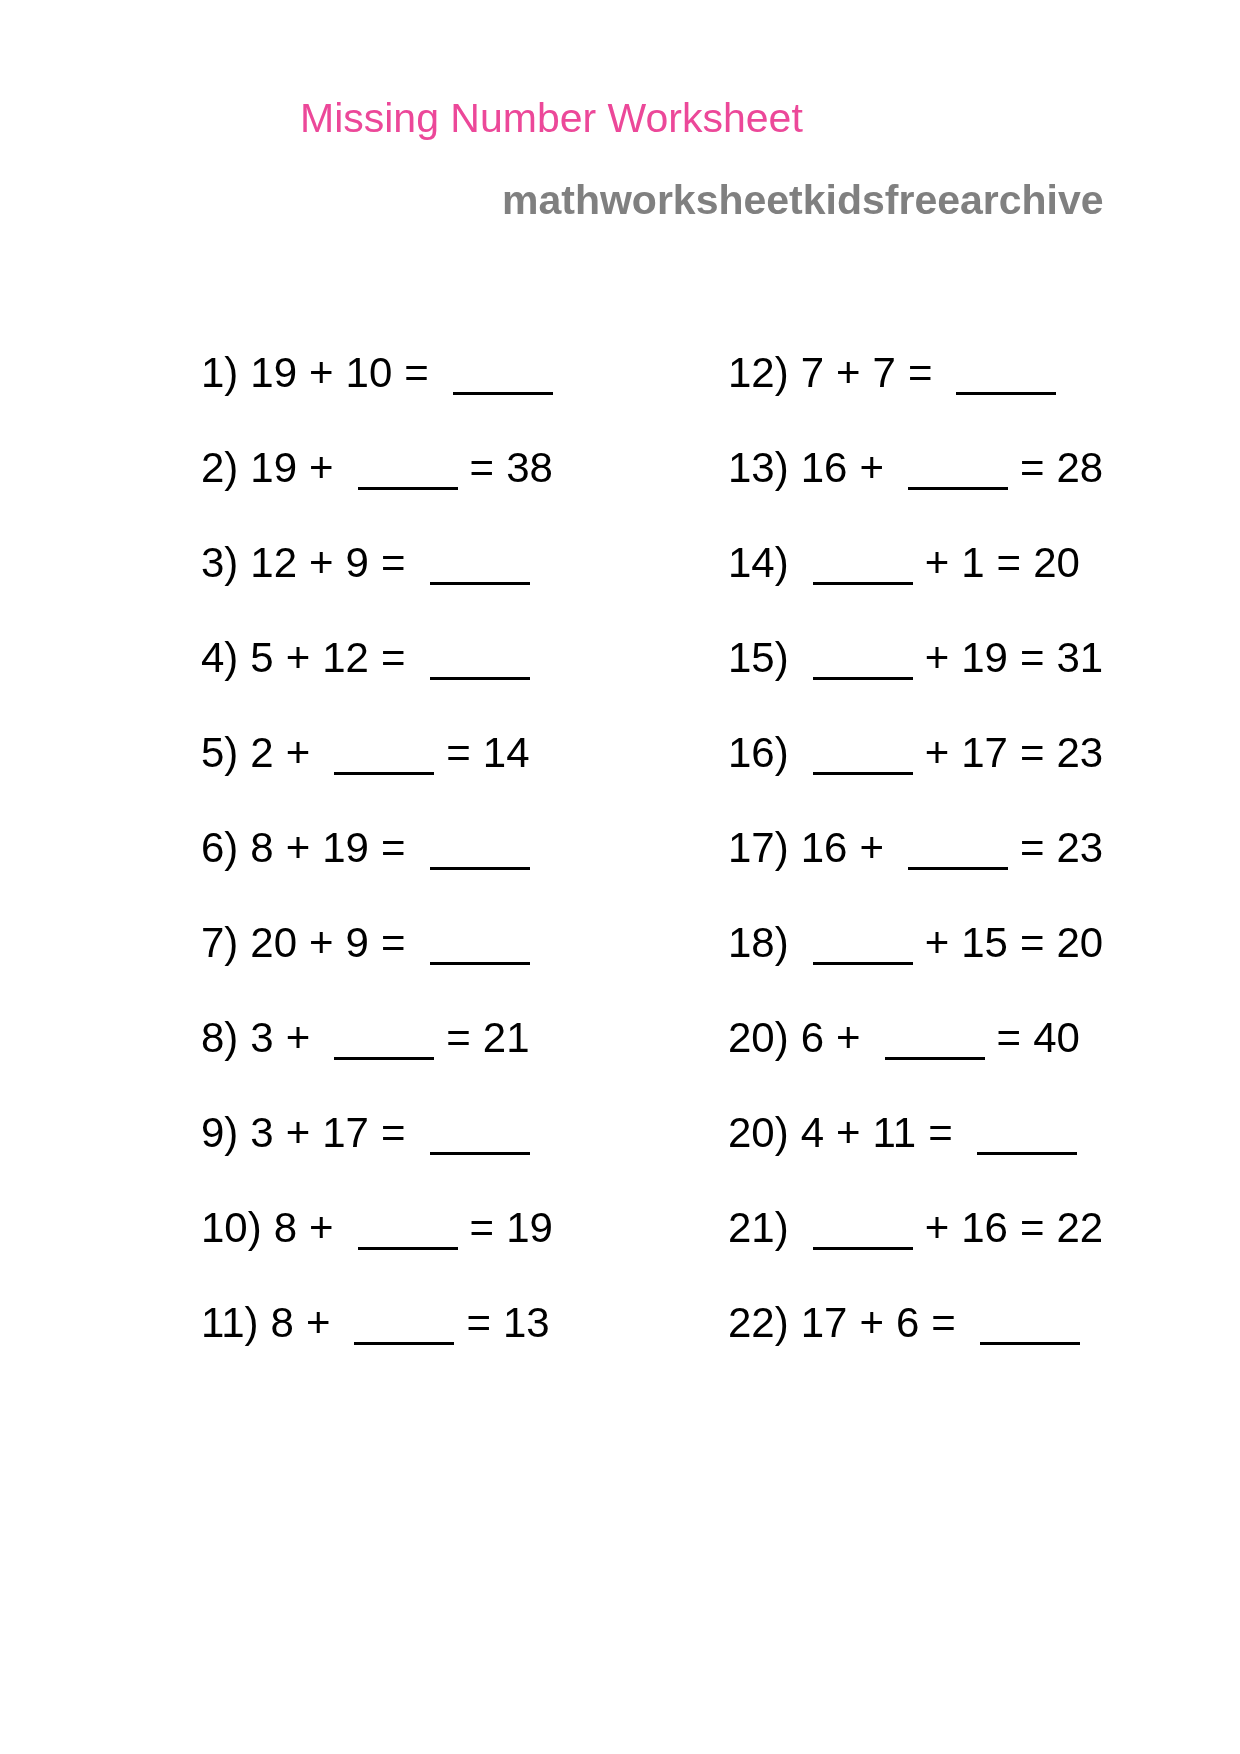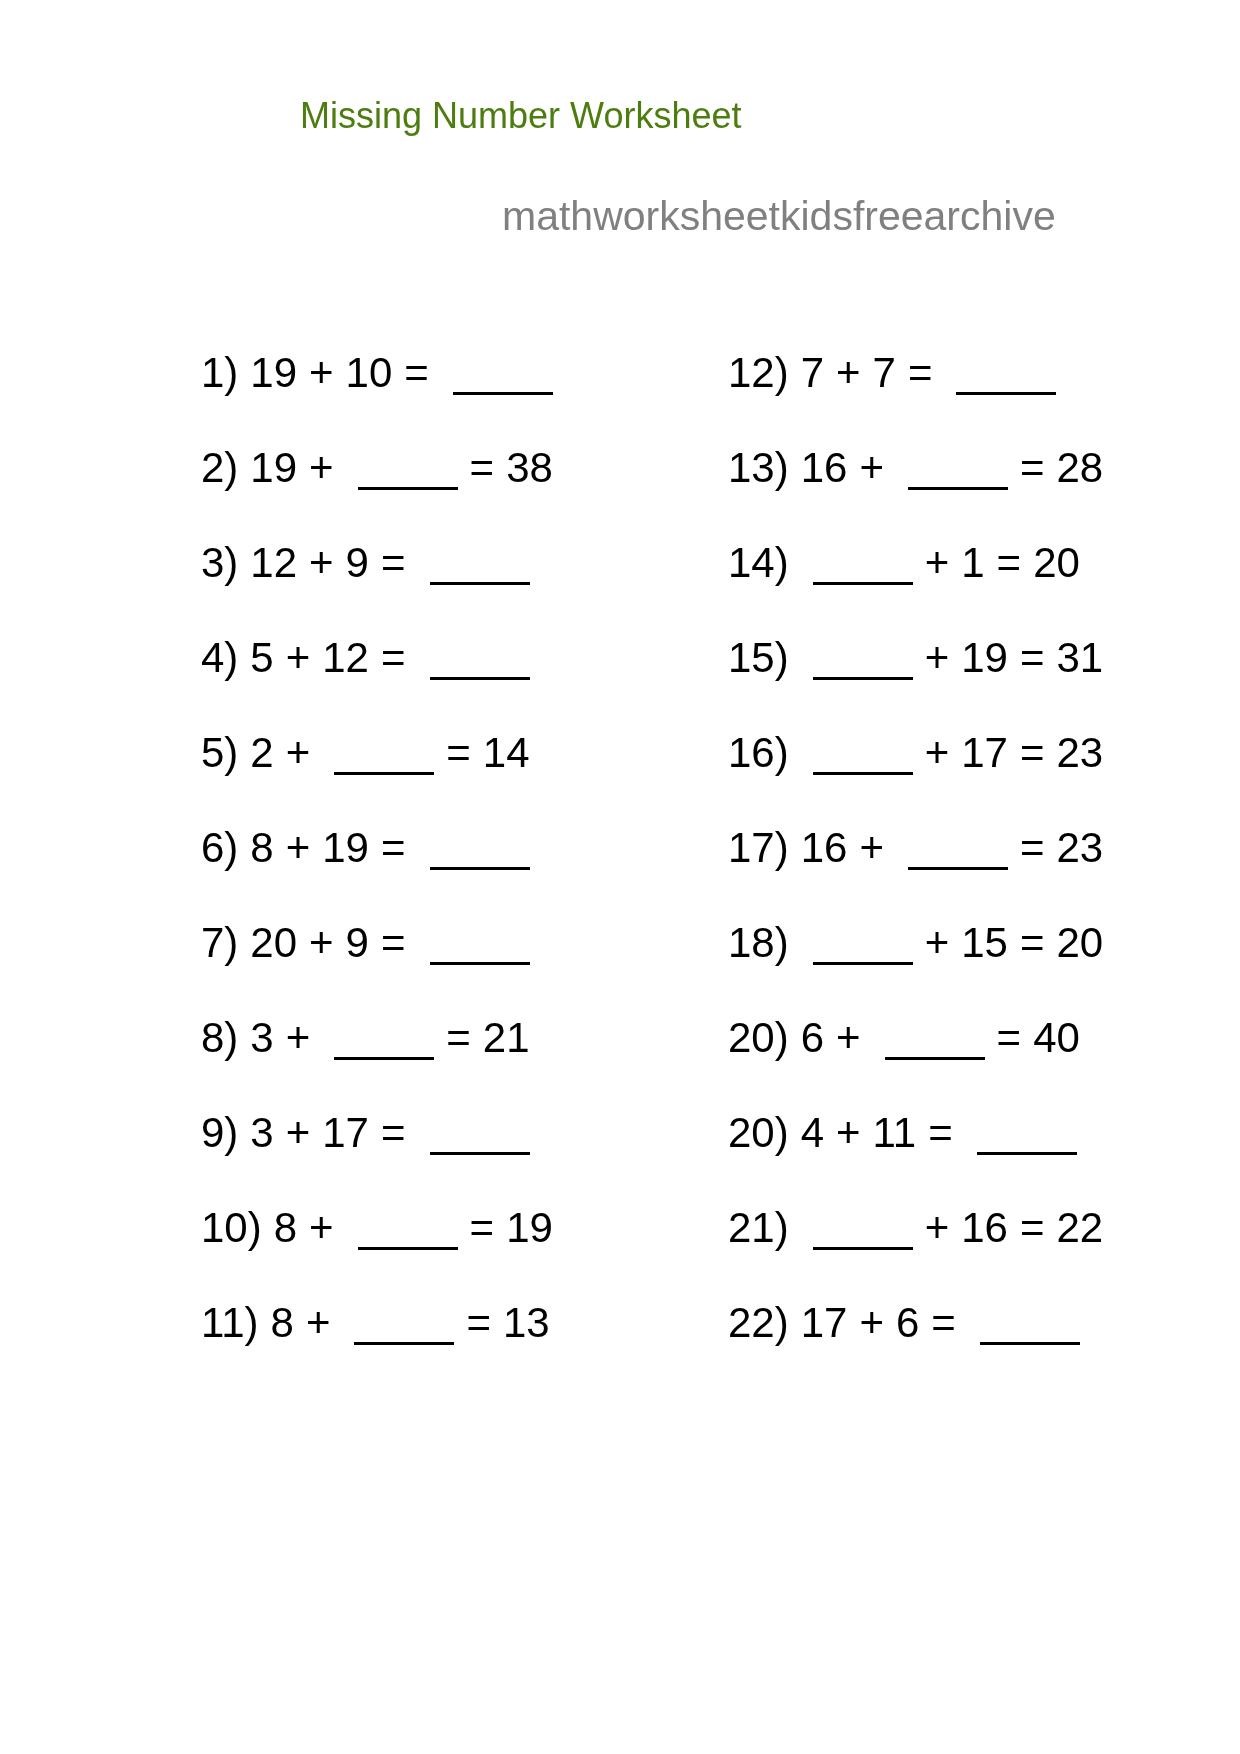--- a/index.html
+++ b/index.html
@@ -12,34 +12,35 @@
       height: 1754px;
       position: relative;
       overflow: hidden;
       font-family: "Liberation Sans", sans-serif;
       color: #000000;
     }
     .title {
       position: absolute;
       left: 300px;
       top: 98px;
-      font-size: 36px;
+      font-size: 41px;
       line-height: 1;
       white-space: nowrap;
-      color: #4d7c0f;
+      color: #ec4899;
       text-align: center;
     }
     .subtitle {
       position: absolute;
       left: 502px;
-      top: 196px;
+      top: 180px;
       font-size: 41px;
       line-height: 1;
       white-space: nowrap;
       color: #808080;
+      font-weight: bold;
     }
     .column {
       position: absolute;
       top: 352px;
       width: 480px;
     }
     .col-left { left: 201px; }
     .col-right { left: 728px; }
     .problem {
       height: 95px;

